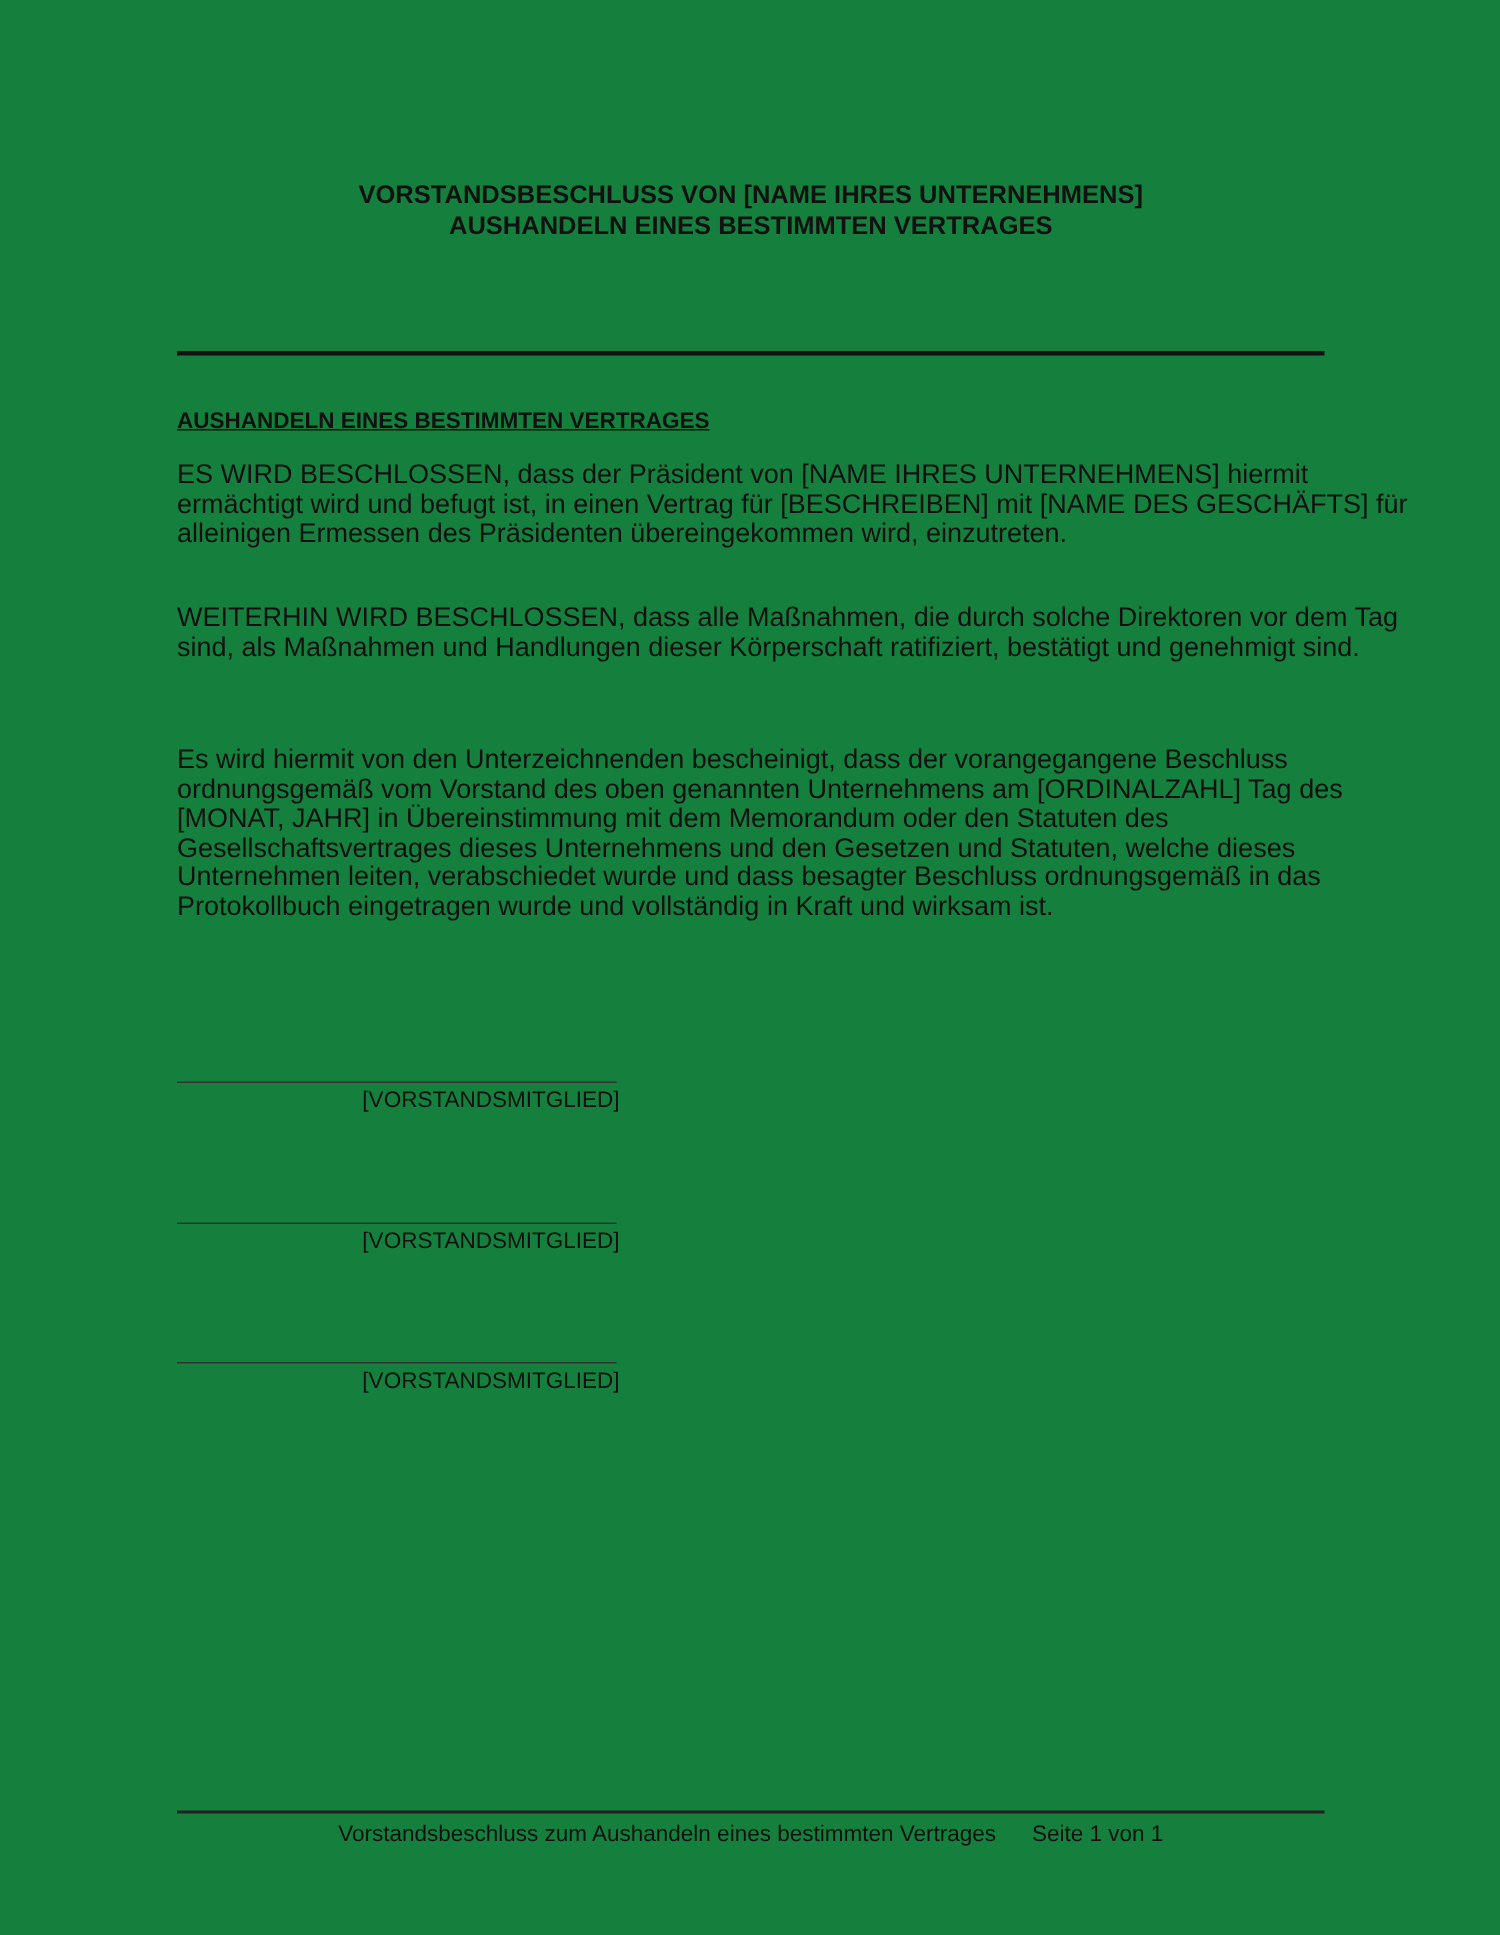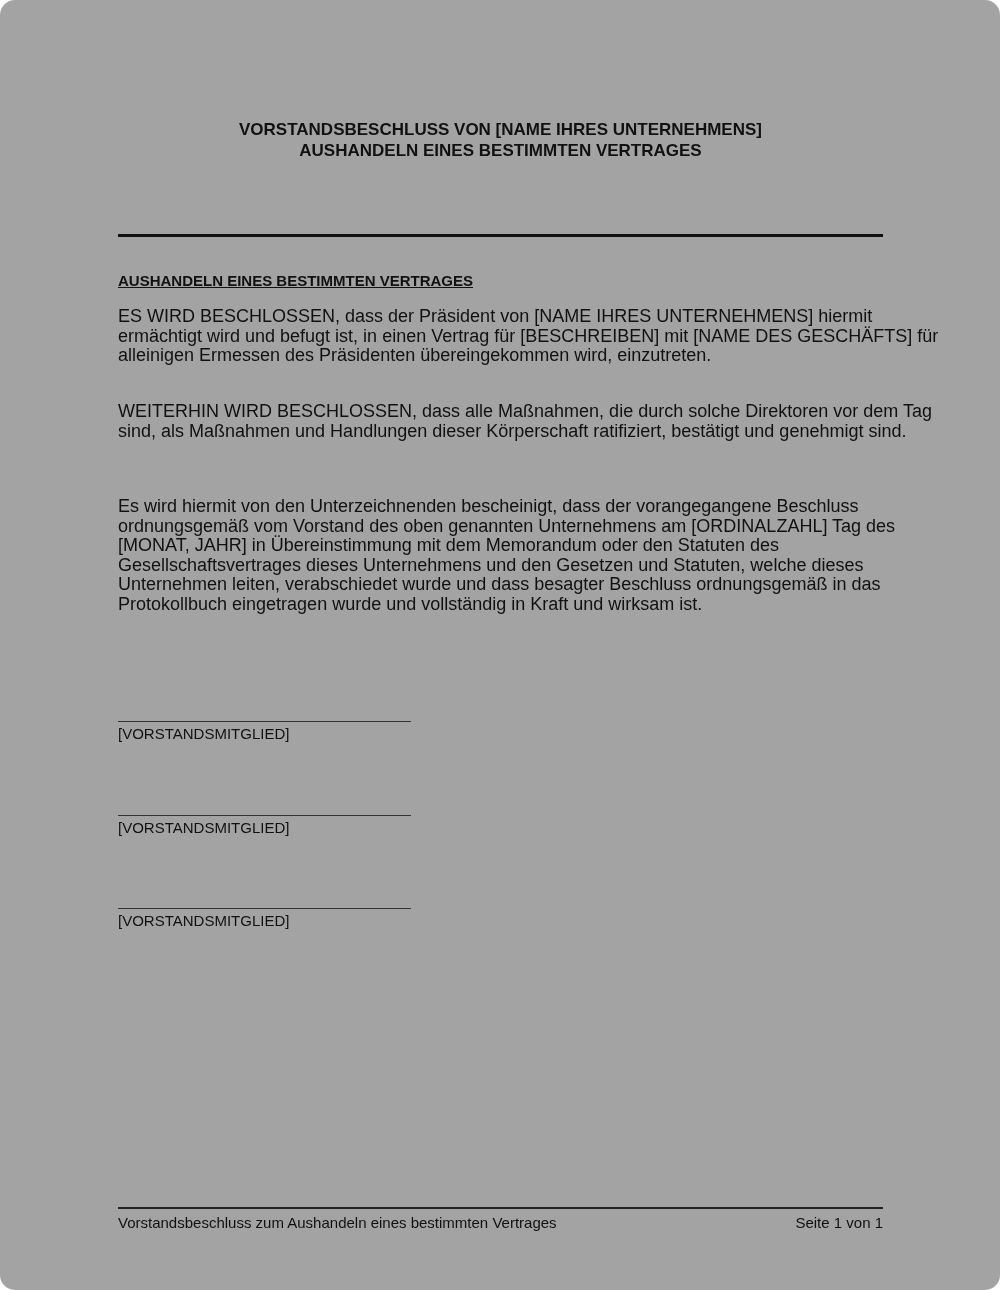--- a/index.html
+++ b/index.html
@@ -12,22 +12,21 @@
       height: 1290px;
       position: relative;
       font-family: "Liberation Sans", sans-serif;
       color: #111111;
       overflow: hidden;
     }
     .page {
       position: absolute;
       left: 0; top: 0;
       width: 1000px; height: 1290px;
-      background: #a3a3a3;
-      border-radius: 15px;
+      background: #15803d;
     }
     .title-block {
       position: absolute;
       left: 118px;
       width: 765px;
       top: 119px;
       text-align: center;
       font-weight: bold;
       font-size: 17px;
       line-height: 21px;
@@ -69,20 +68,21 @@
     }
     .para-1 { top: 307px; }
     .para-2 { top: 402px; text-align: right; }
     .para-3 { top: 497px; }
     .line { display: block; white-space: nowrap; }
 
     .sig {
       position: absolute;
       left: 118px;
       width: 295px;
+      text-align: right;
     }
     .sig-rule {
       height: 1px;
       background: #333333;
       width: 293px;
     }
     .sig-label {
       font-size: 15px;
       line-height: 18px;
       margin-top: 3px;
@@ -100,21 +100,21 @@
       background: #222222;
     }
     .footer {
       position: absolute;
       left: 118px;
       width: 765px;
       top: 1214px;
       font-size: 15px;
       line-height: 18px;
       display: flex;
-      justify-content: space-between;
+      justify-content: center;
       gap: 24px;
     }
   </style>
 </head>
 <body>
 
 <div class="page">
 
   <div class="title-block">
     <span class="title-line">VORSTANDSBESCHLUSS VON [NAME IHRES UNTERNEHMENS]</span>

